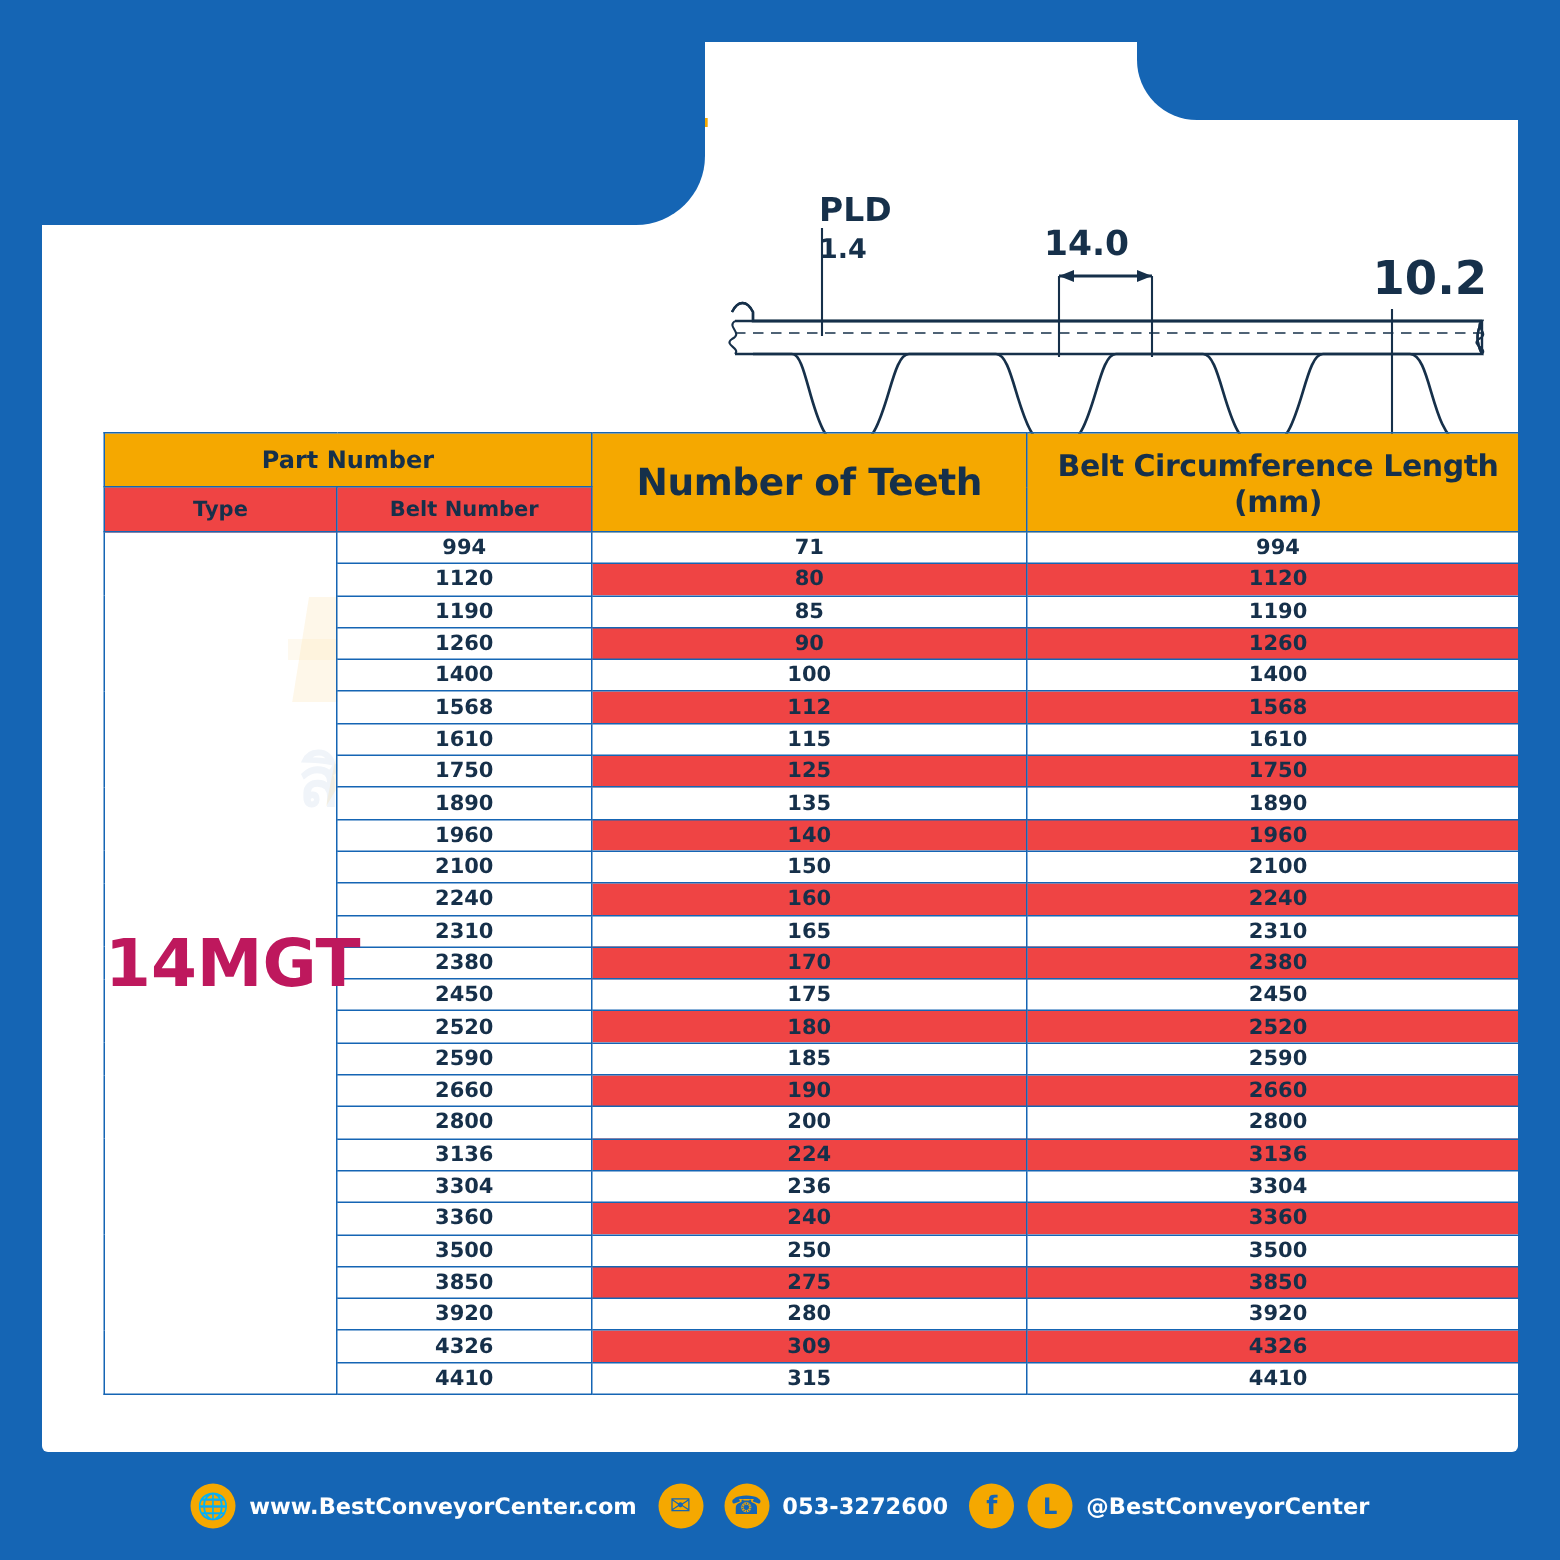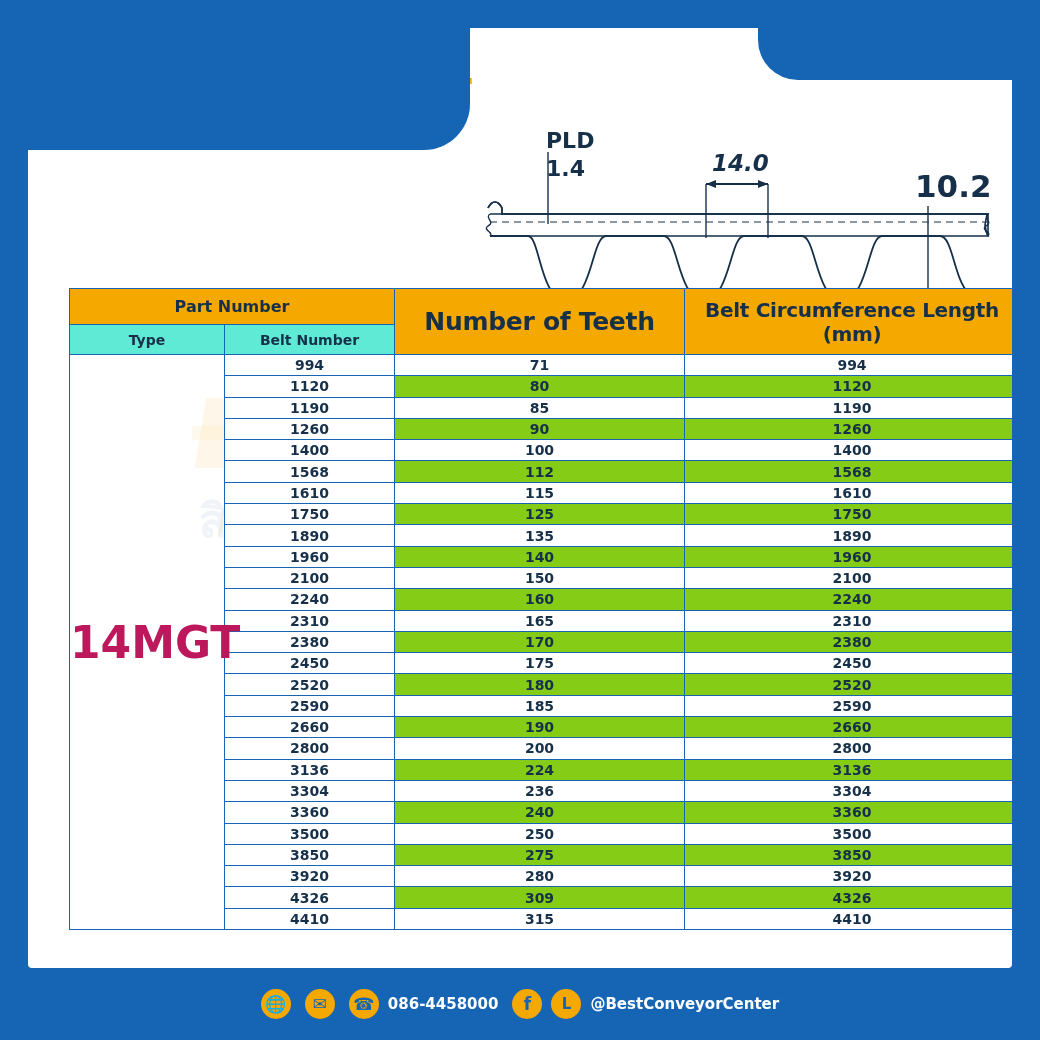--- a/index.html
+++ b/index.html
@@ -111,21 +111,21 @@
     text-align: center;
   }
   th.hdr-part {
     background: #f5a800;
     color: #16304a;
     font-size: 16px;
     font-weight: bold;
     height: 36px;
   }
   th.hdr-sub {
-    background: #5eead4;
+    background: #ef4444;
     color: #16304a;
     font-size: 14px;
     font-weight: bold;
     height: 30px;
   }
   th.hdr-big {
     background: #f5a800;
     color: #16304a;
     font-size: 25px;
     font-weight: bold;
@@ -146,21 +146,21 @@
     font-family: "DejaVu Sans", sans-serif;
     vertical-align: middle;
   }
   td.num {
     font-size: 14px;
     font-weight: bold;
     color: #16304a;
     height: 21.3px;
     padding: 0;
   }
-  td.num.alt { background: #84cc16; }
+  td.num.alt { background: #ef4444; }
   td.num.plain { background: #ffffff; margin-left: 17px; }
 
   
   .footer {
     position: absolute; left: 0; bottom: 0; width: 1040px; height: 72px;
     display: flex; align-items: center; justify-content: center; gap: 14px;
     color: #ffffff;
     font-family: "DejaVu Sans", sans-serif;
     font-size: 15px;
     font-weight: bold;
@@ -226,22 +226,22 @@
 
         <line x1="278" y1="96" x2="278" y2="150" stroke="#16304a" stroke-width="1.4"></line>
         <line x1="340" y1="96" x2="340" y2="150" stroke="#16304a" stroke-width="1.4"></line>
         <line x1="278" y1="96" x2="340" y2="96" stroke="#16304a" stroke-width="2"></line>
         <polygon points="278,96 288,92 288,100" fill="#16304a"></polygon>
         <polygon points="340,96 330,92 330,100" fill="#16304a"></polygon>
 
         <line x1="500" y1="118" x2="500" y2="210" stroke="#16304a" stroke-width="1.4"></line>
       </svg>
       <div class="dim-label" style="left:118px; top:40px; font-size:22px;">PLD</div>
-      <div class="dim-label" style="left:118px; top:68px; font-size:22px;">1.4</div>
-      <div class="dim-label" style="left:284px; top:62px; font-size:23px;font-style:italic;">14.0</div>
+      <div class="dim-label" style="left:118px; top:68px; font-size:18px;">1.4</div>
+      <div class="dim-label" style="left:268px; top:62px; font-size:23px;">14.0</div>
       <div class="dim-label" style="left:487px; top:80px; font-size:31px;">10.2</div>
     </div>
 
     <div class="table-zone">
       <table class="spec">
         <colgroup>
           <col style="width:155px">
           <col style="width:170px">
           <col style="width:290px">
           <col style="width:335px">
@@ -413,27 +413,28 @@
         <span class="l1">BEST</span>
         <span class="l2">CONVEYOR</span>
         <span class="l3">CENTER</span>
       </div>
     </div>
   </div>
 
   <div class="footer">
     <div class="f-item">
       <span class="f-ic">🌐</span>
+      <span>www.BestConveyorCenter.com</span>
     </div>
     <div class="f-item">
       <span class="f-ic">✉</span>
     </div>
     <div class="f-item">
       <span class="f-ic">☎</span>
-      <span>086-4458000</span>
+      <span>053-3272600</span>
     </div>
     <div class="f-item">
       <span class="f-ic">f</span>
       <span class="f-ic wide">L</span>
       <span>@BestConveyorCenter</span>
     </div>
   </div>
 
 </div>
 

